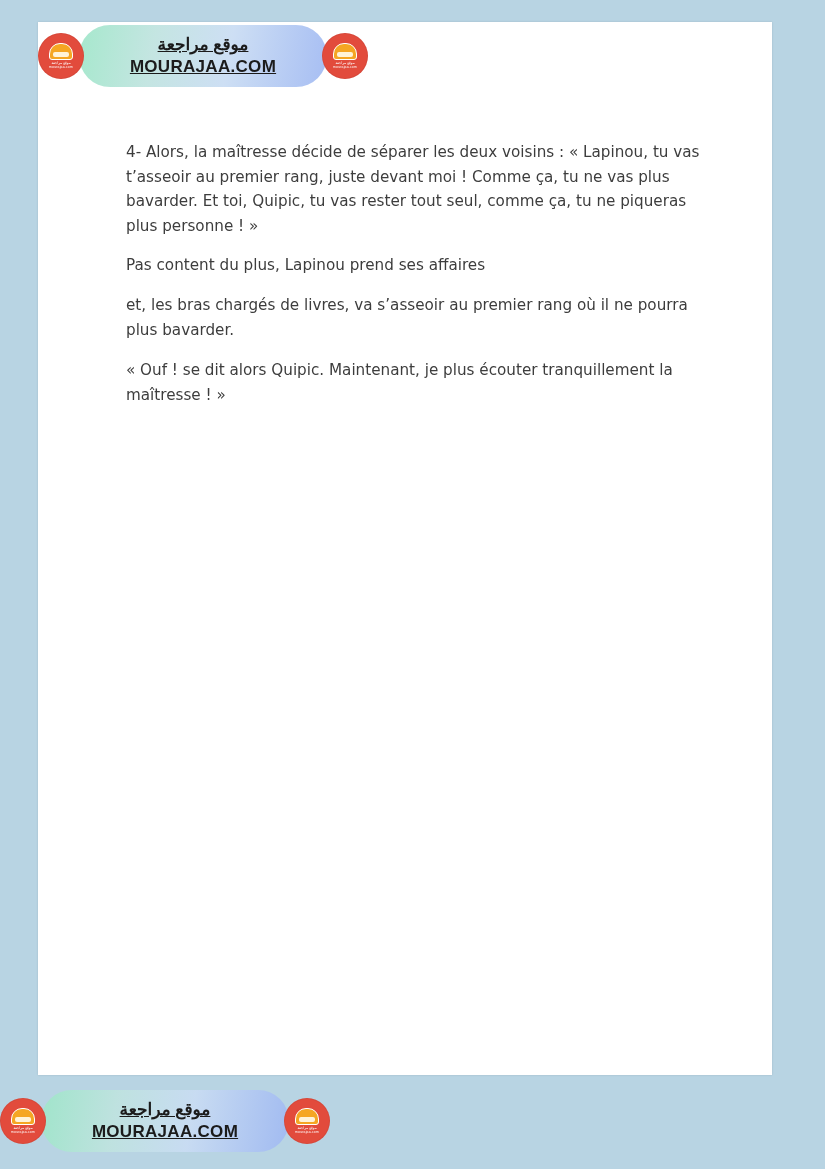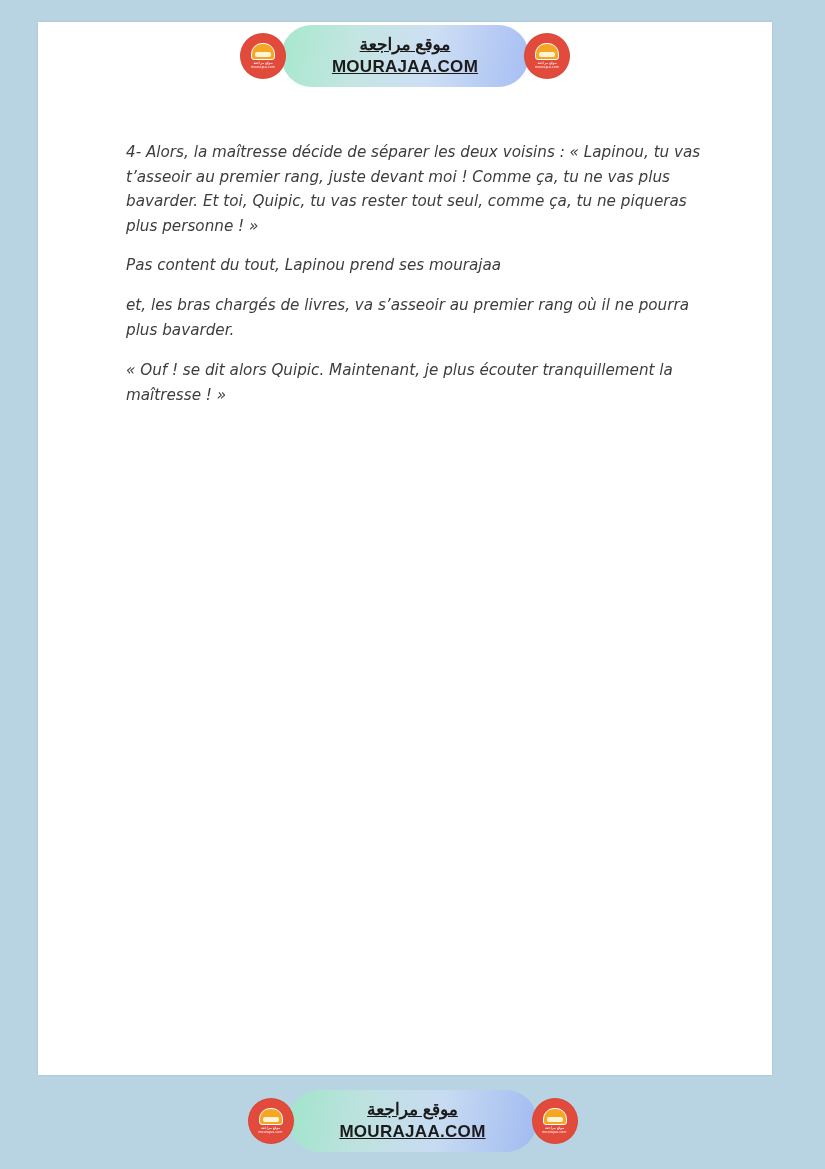--- a/index.html
+++ b/index.html
@@ -26,21 +26,20 @@
   }
 
   
   .banner {
     position: absolute;
     left: 0;
     right: 0;
     height: 68px;
     display: flex;
     align-items: center;
-    justify-content: center;
     pointer-events: none;
   }
   .banner-top { top: 0px; }
   .banner-bottom { bottom: 14px; }
 
   .banner-inner {
     position: relative;
     display: flex;
     align-items: center;
     justify-content: center;
@@ -132,21 +131,20 @@
 
   
   .content {
     position: absolute;
     left: 88px;
     top: 118px;
     width: 586px;
   }
   .para {
     font-family: "DejaVu Sans", sans-serif;
-    font-style: italic;
     font-size: 15.2px;
     line-height: 1.62;
     color: #3d3d3d;
     margin: 0 0 14px 0;
     text-align: left;
   }
   .para.spaced { margin-bottom: 16px; }
 </style>
 </head>
 <body>
@@ -171,21 +169,21 @@
       <div class="logo logo-right">
         <div class="logo-mark"></div>
         <div class="logo-caption-ar">موقع مراجعة</div>
         <div class="logo-caption-lat">mourajaa.com</div>
       </div>
     </div>
   </div>
 
   <div class="content">
     <p class="para">4- Alors, la maîtresse décide de séparer les deux voisins : « Lapinou, tu vas t’asseoir au premier rang, juste devant moi ! Comme ça, tu ne vas plus bavarder. Et toi, Quipic, tu vas rester tout seul, comme ça, tu ne piqueras plus personne ! »</p>
-    <p class="para spaced">Pas content du tout, Lapinou prend ses mourajaa</p>
+    <p class="para spaced">Pas content du plus, Lapinou prend ses affaires</p>
     <p class="para spaced"> et, les bras chargés de livres, va s’asseoir au premier rang où il ne pourra plus bavarder.</p>
     <p class="para">« Ouf ! se dit alors Quipic. Maintenant, je plus écouter tranquillement la maîtresse ! »</p>
   </div>
 
 </div>
 
 <div class="banner banner-bottom">
   <div class="banner-inner">
     <div class="banner-pill"></div>
 

